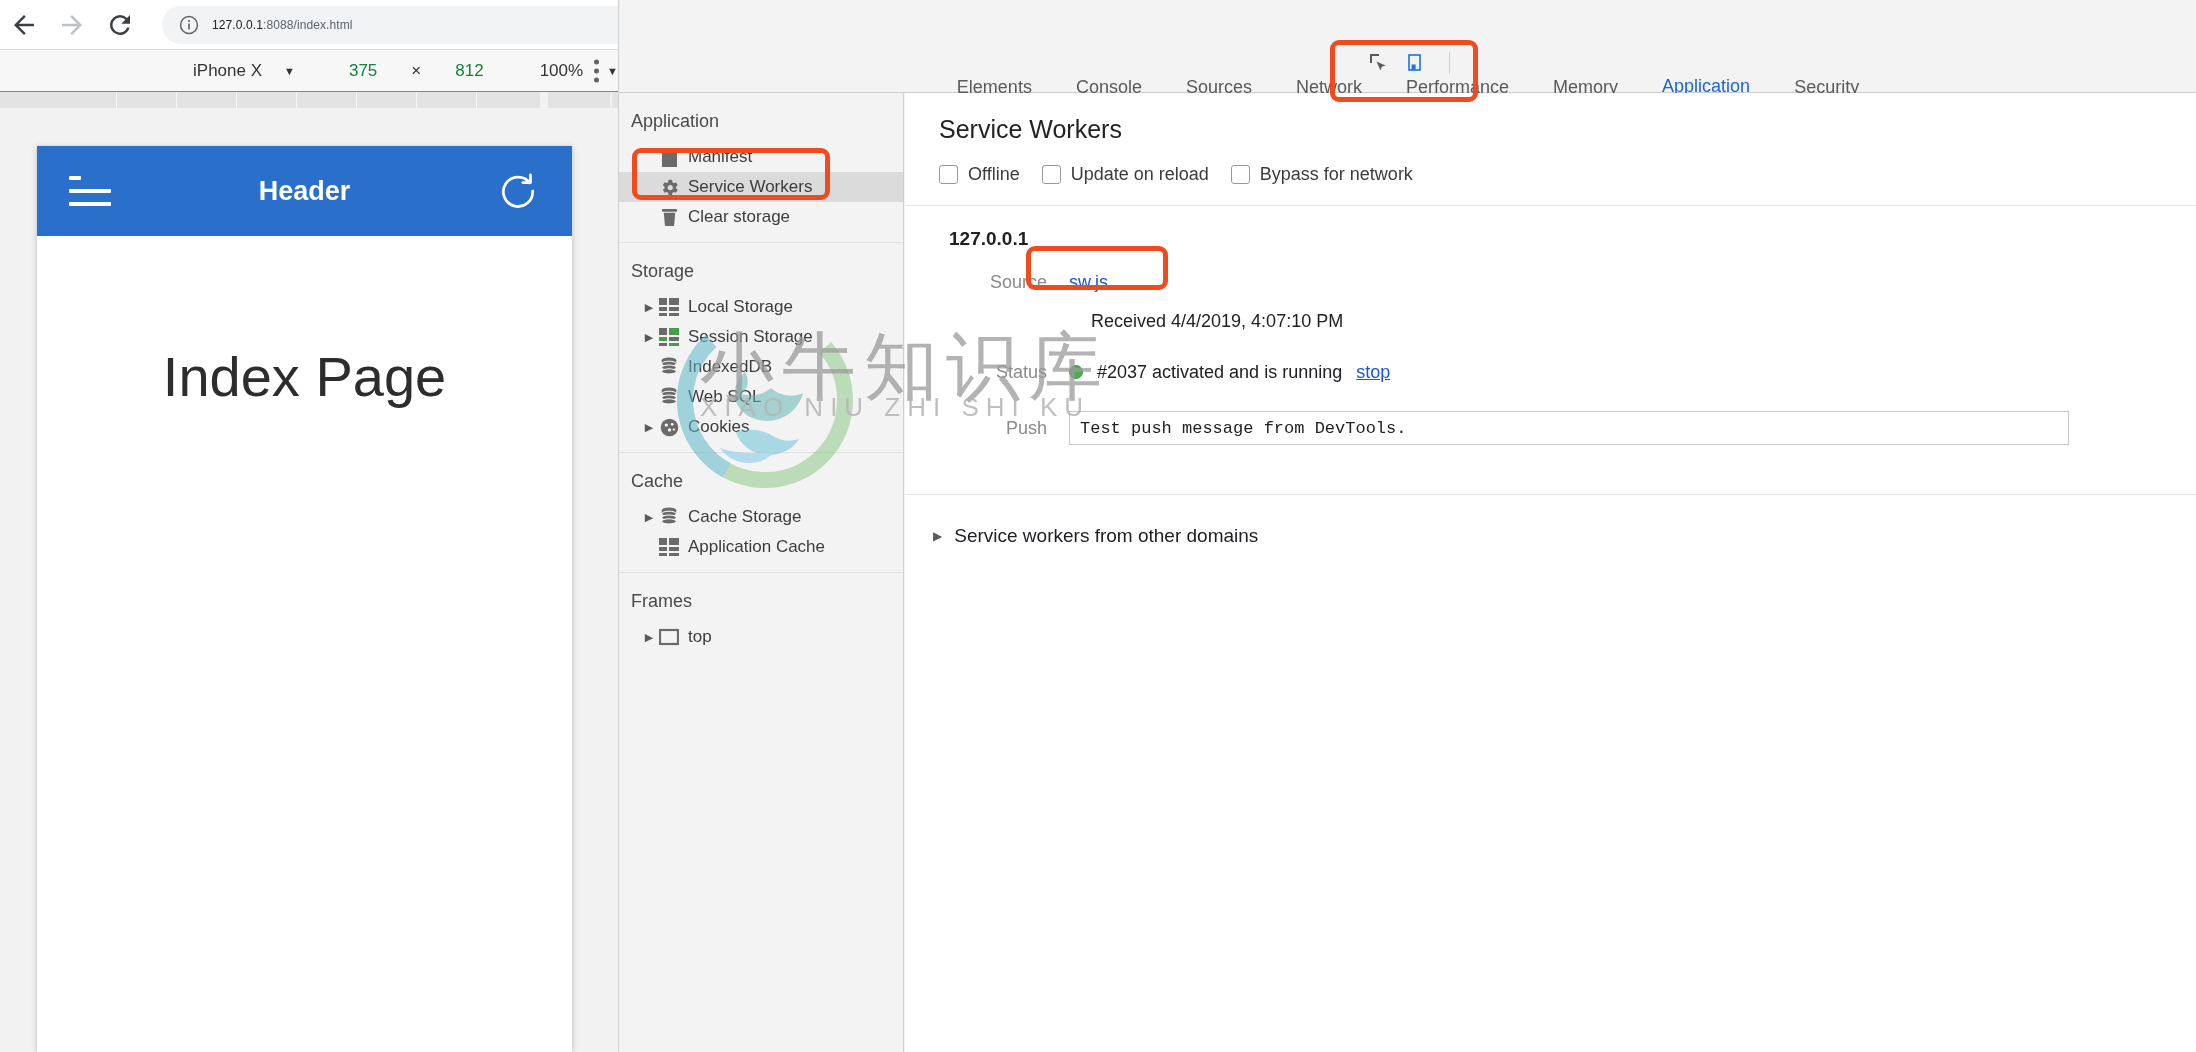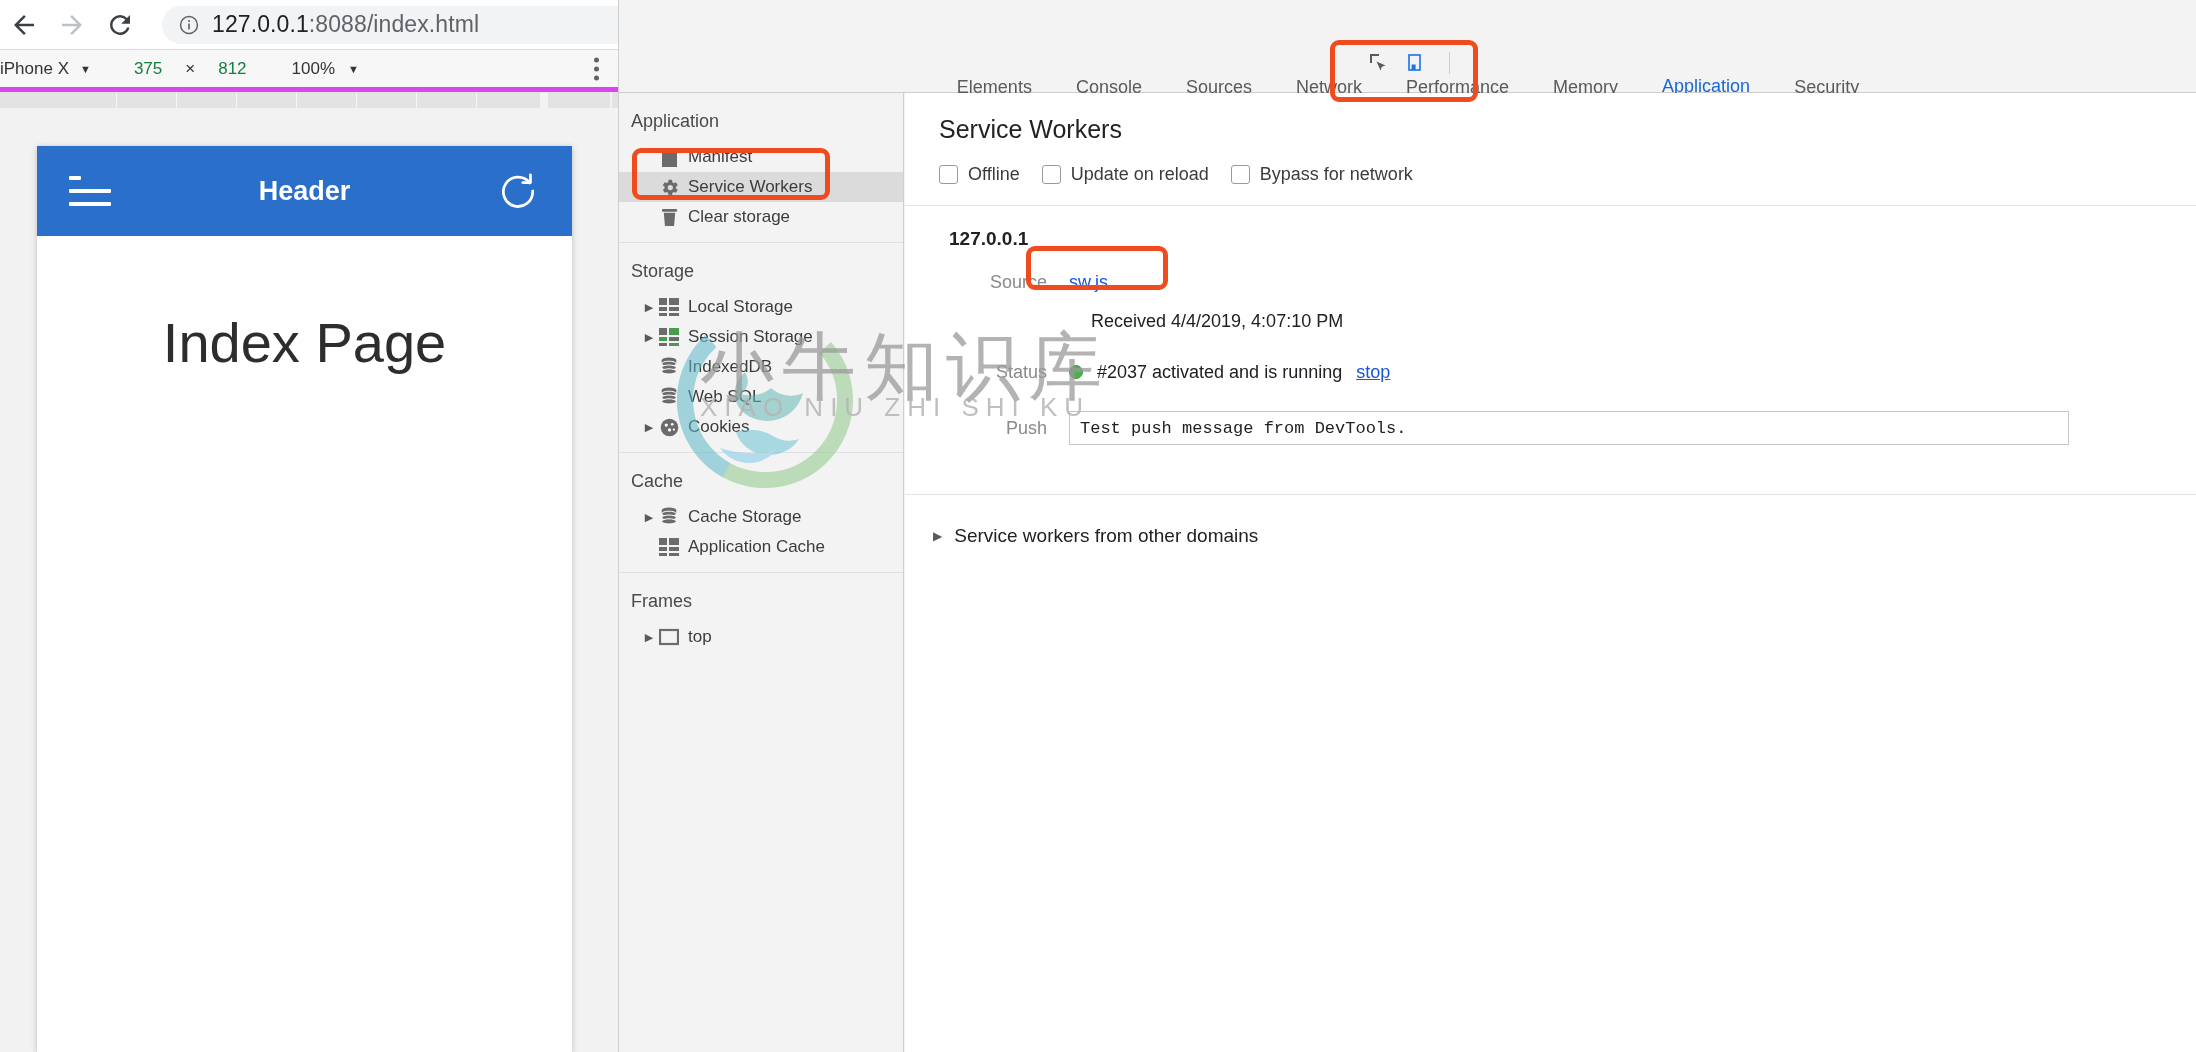--- a/index.html
+++ b/index.html
@@ -21,28 +21,28 @@
     width: 48px; height: 48px; display: flex; align-items: center; justify-content: center;
     cursor: pointer; flex: none;
   }
   .nav-btn svg { display: block; }
   .omnibox {
     margin-left: 18px; height: 38px; flex: 1; max-width: 2050px;
     background: #f1f3f4; border-radius: 19px; display: flex; align-items: center;
     padding: 0 16px; cursor: text;
   }
   .info-icon { width: 22px; height: 22px; margin-right: 12px; flex: none; }
-  .url-text { font-size: 23px; color: #5f6368; white-space: nowrap; letter-spacing: .1px; }
+  .url-text { font-size: 12px; color: #5f6368; white-space: nowrap; letter-spacing: .1px; }
   .url-text .host { color: #202124; }
 
   
   .device-bar {
     position: absolute; left: 0; top: 50px; width: 618px; height: 42px;
-    background: #f7f7f7; border-bottom: 5px solid #d946ef;
-    display: flex; align-items: center; justify-content: flex-start; gap: 5px;
+    background: #f7f7f7; border-bottom: 1px solid #d946ef;
+    display: flex; align-items: center; justify-content: flex-end; gap: 16px;
   }
   .device-name { font-size: 17px; color: #333; margin-right: 6px; }
   .caret { font-size: 11px; color: #333; margin-right: 38px; }
   .dim { font-size: 17px; color: #15803d; }
   .dim-x { font-size: 17px; color: #333; margin: 0 18px; }
   .zoomv { font-size: 17px; color: #333; margin-left: 40px; }
   .device-menu {
     position: absolute; right: 18px; top: 50%; transform: translateY(-50%);
     width: 6px; display: flex; flex-direction: column; gap: 4px; cursor: pointer;
   }
@@ -68,21 +68,21 @@
   }
   .hamburger { display: flex; flex-direction: column; gap: 9px; cursor: pointer; }
   .hamburger span { display: block; width: 42px; height: 4px; background: #fff; border-radius: 1px; }
   .hamburger span:first-child { width: 12px; }
   .hdr-title {
     position: absolute; left: 0; right: 0; text-align: center;
     color: #fff; font-size: 27px; font-weight: bold; pointer-events: none;
   }
   .refresh-icon { width: 44px; height: 44px; cursor: pointer; }
   .phone-body { height: 816px; background: #fff; display: flex; align-items: flex-start; justify-content: center; }
-  .index-title { font-size: 56px; color: #2d2d2d; margin-top: 74px; font-weight: 400; }
+  .index-title { font-size: 56px; color: #2d2d2d; margin-top: 108px; font-weight: 400; }
 
   
   .devtools {
     position: absolute; left: 618px; top: 0; width: 1578px; height: 1052px;
     background: #f3f3f3; border-left: 1px solid #cfcfcf;
   }
   .dt-tabbar {
     position: absolute; left: 0; top: 50px; width: 1578px; height: 43px;
     background: #f3f3f3; border-bottom: 1px solid #cdcdcd;
     display: flex; align-items: center; flex-direction: column;

